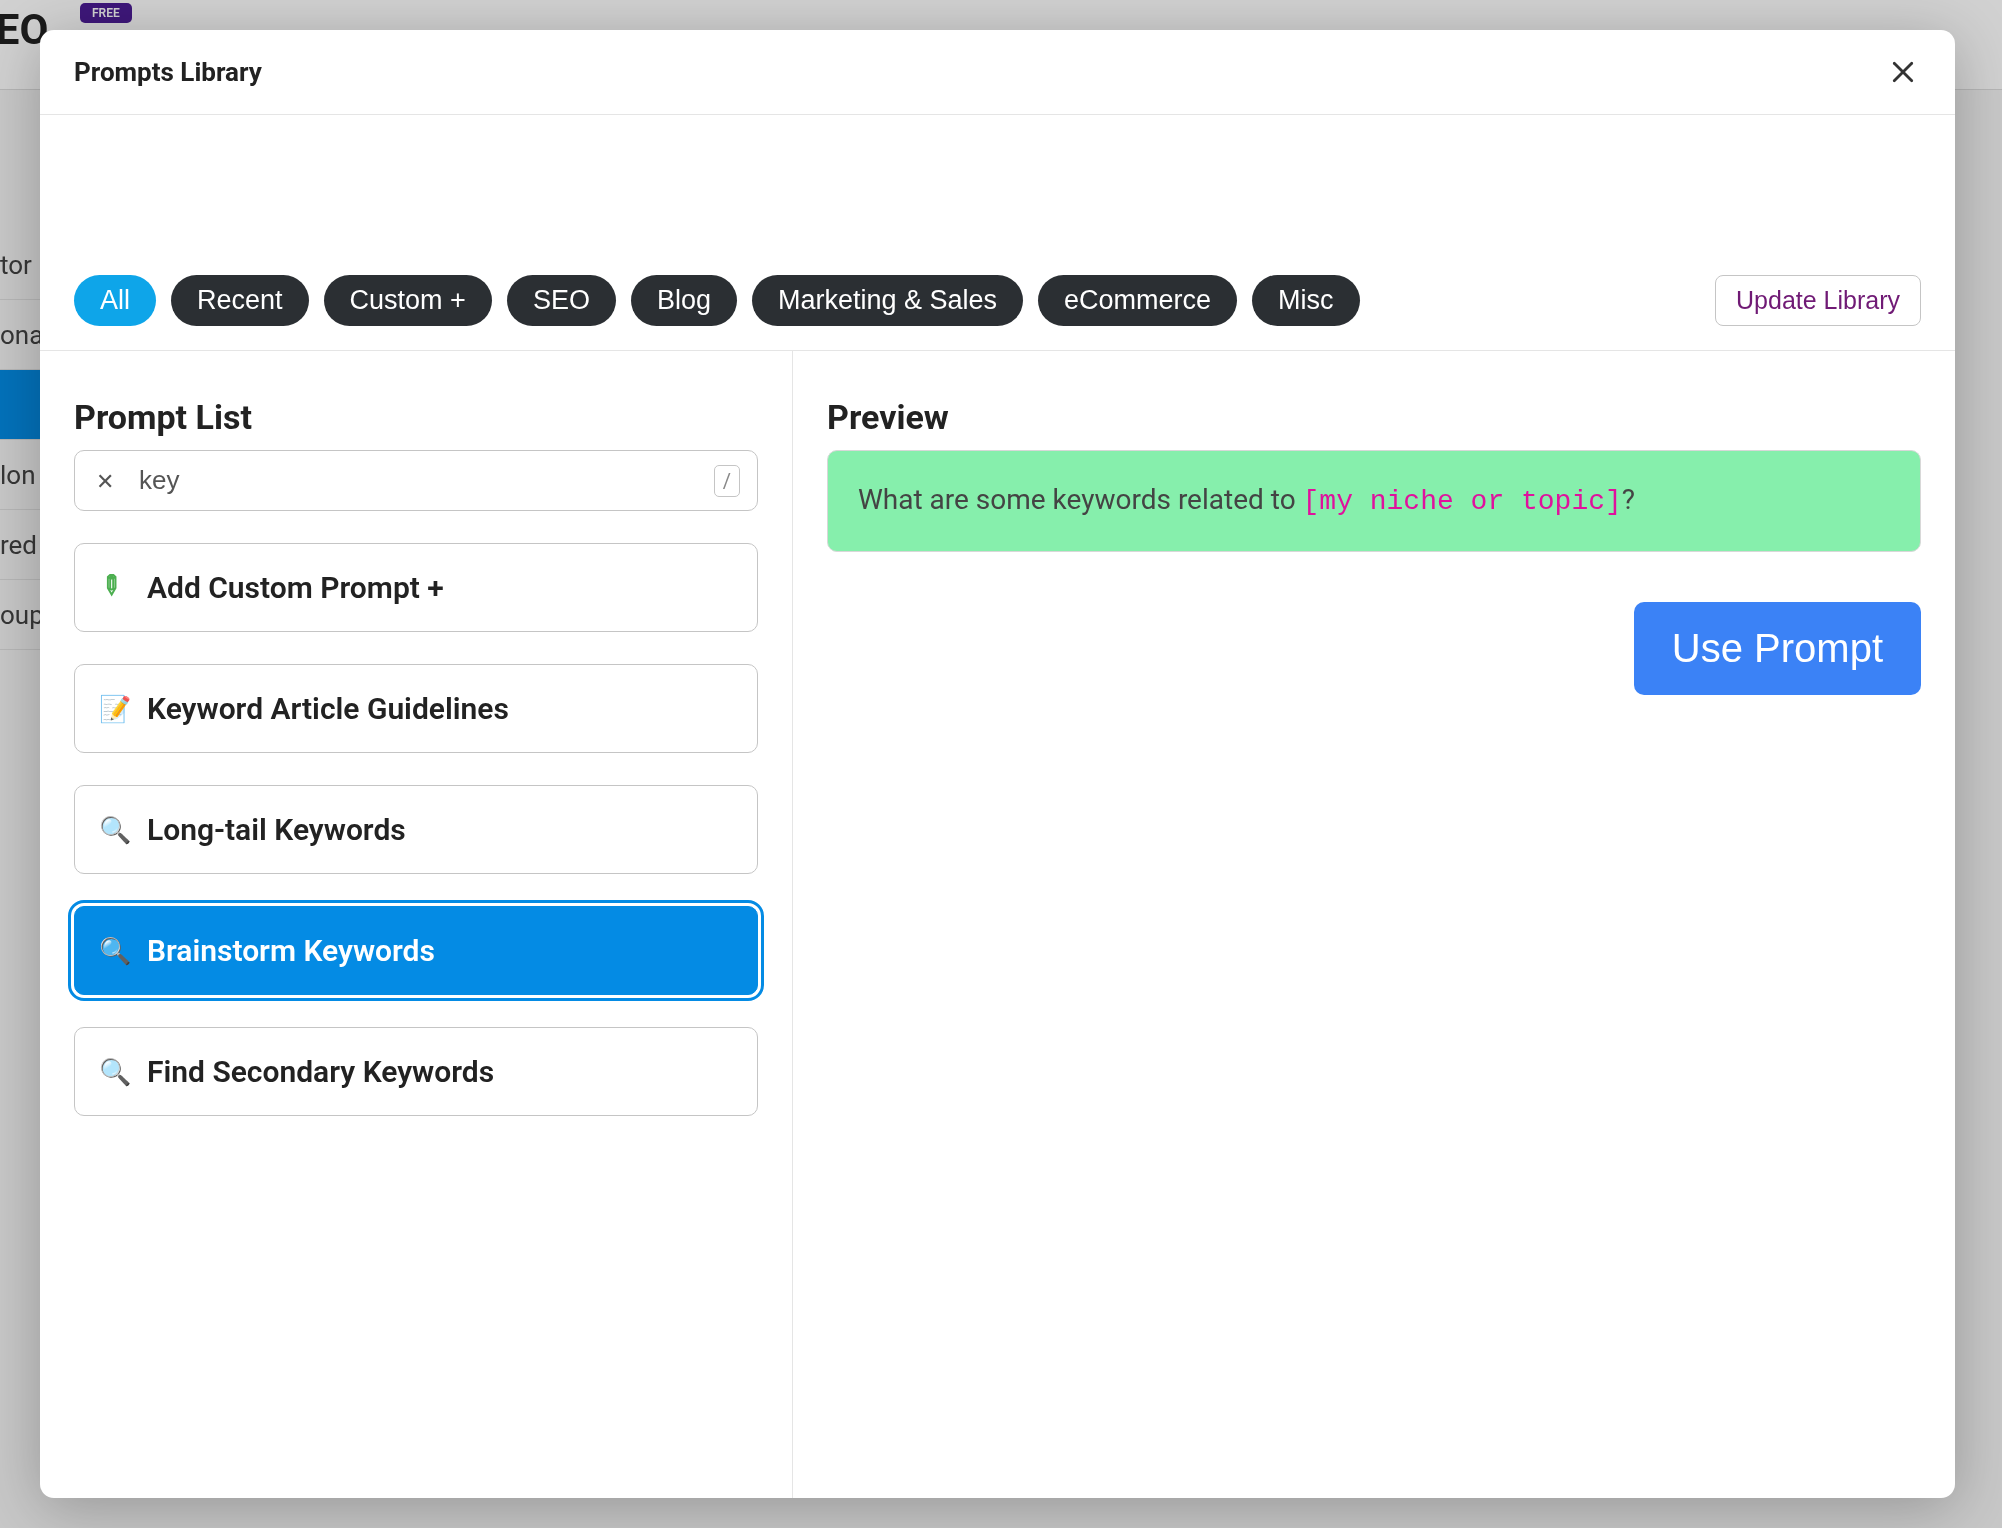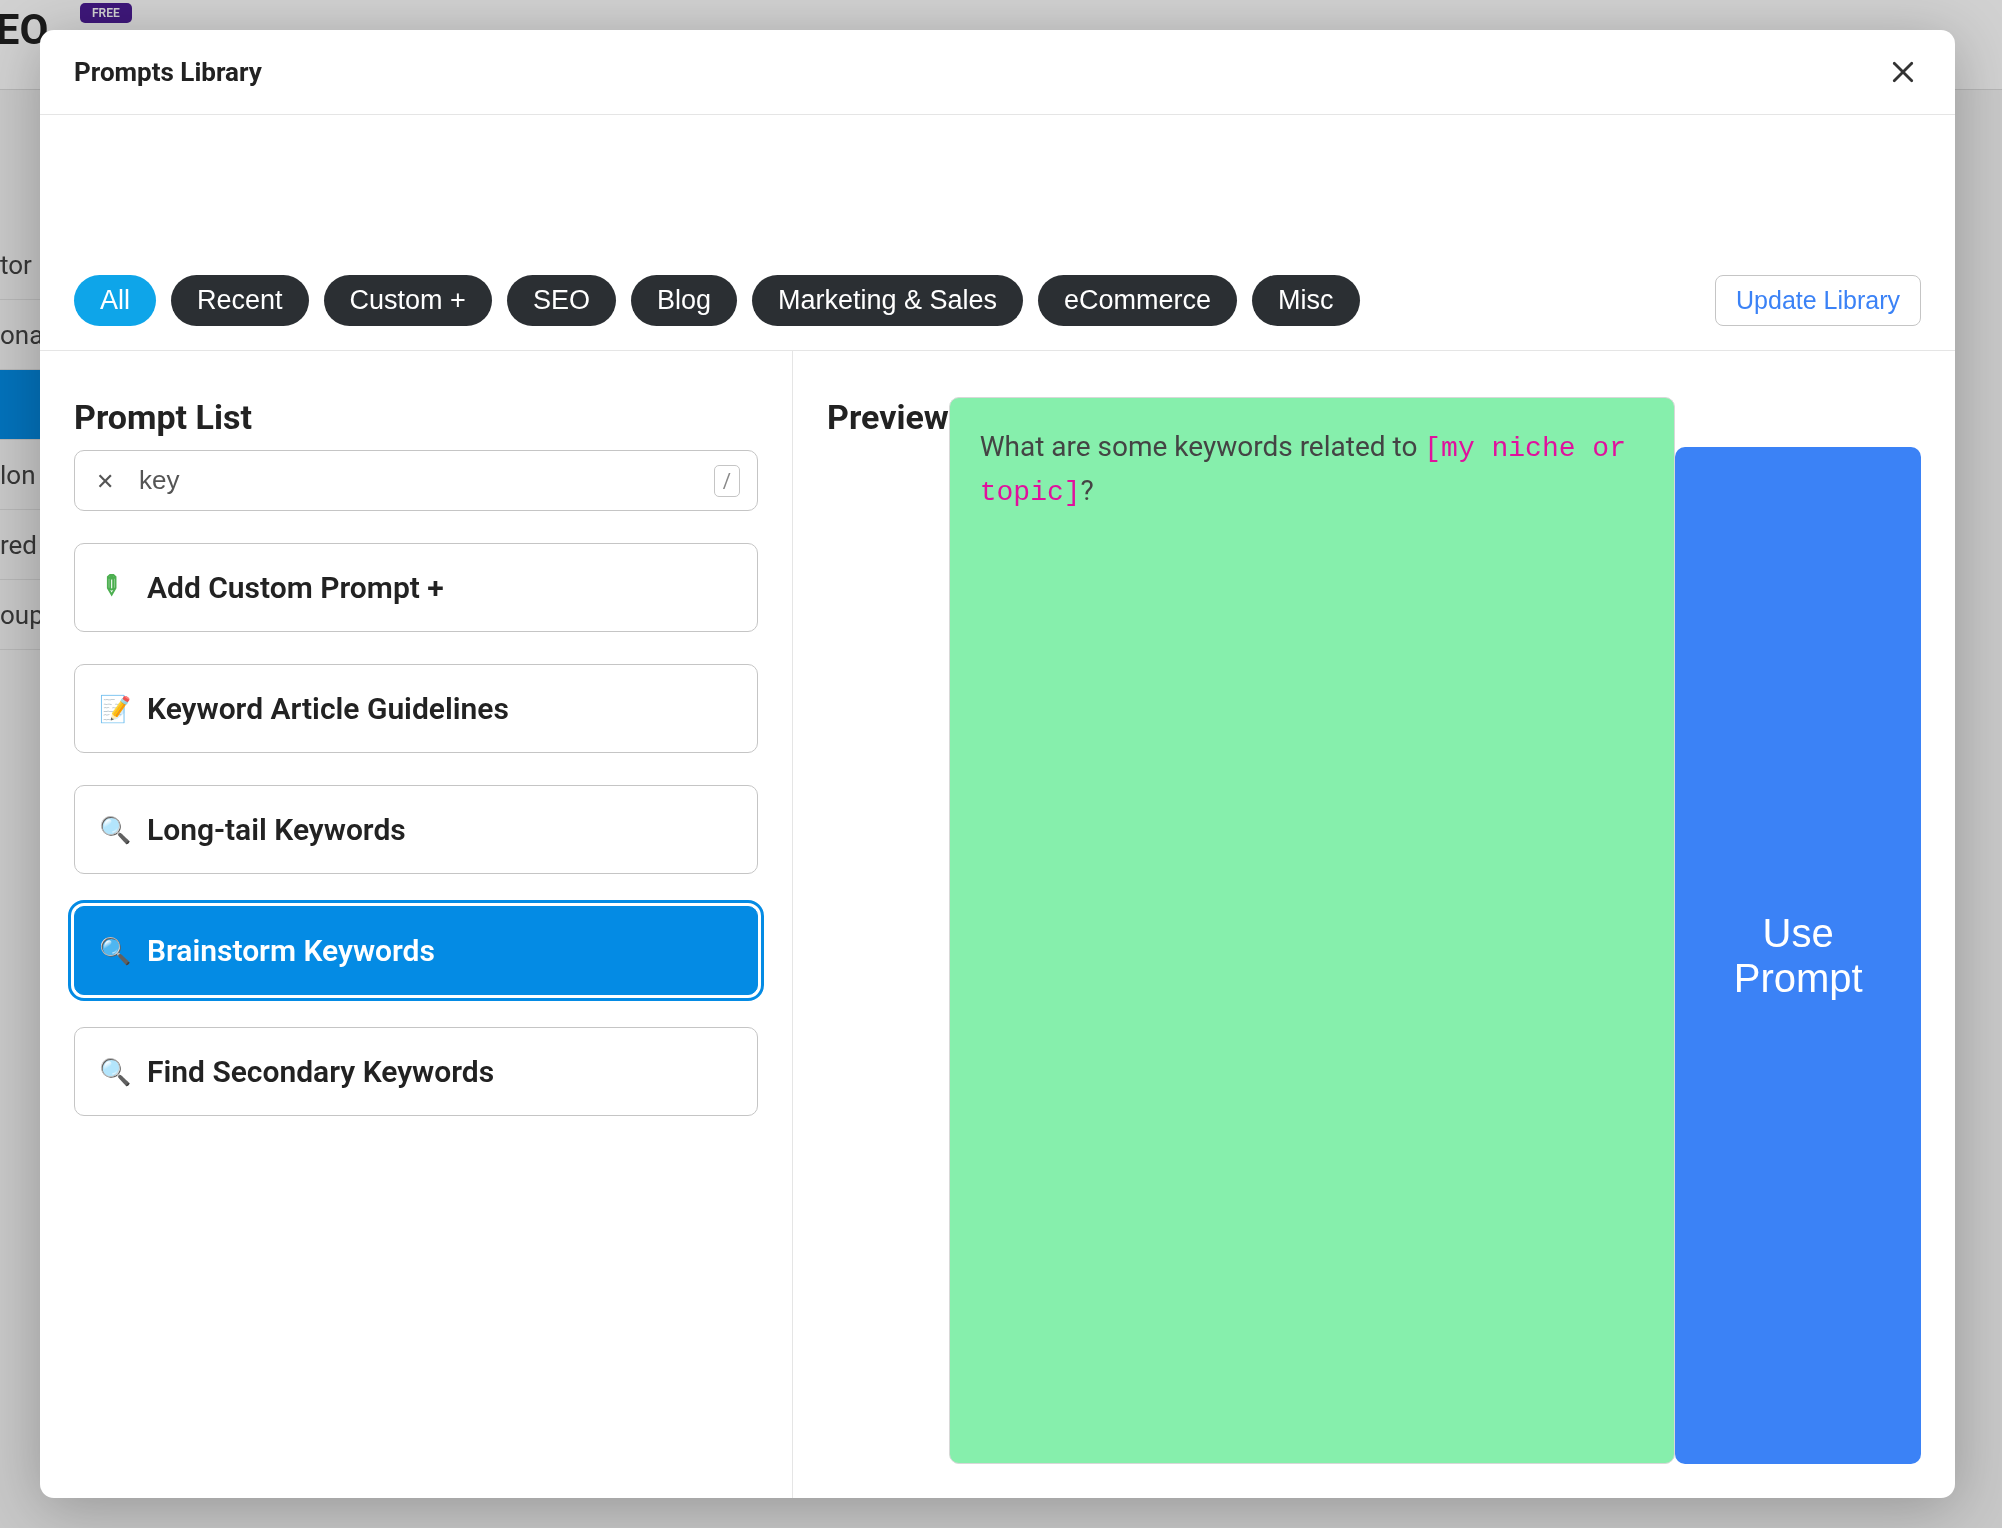--- a/index.html
+++ b/index.html
@@ -145,37 +145,37 @@
     .pill.inactive {
       background: #2b2f33;
       color: #fff;
     }
     .update-library-btn {
       padding: 10px 20px;
       border: 1px solid #c5c5c5;
       border-radius: 8px;
       background: #fff;
       font-size: 25px;
-      color: #3b82f6;
+      color: #701a75;
       cursor: pointer;
     }
     .modal-body {
       flex: 1;
       display: flex;
     }
     .left-panel {
       width: 753px;
       border-right: 1px solid #e5e5e5;
       padding: 46px 34px 34px 34px;
     }
     .right-panel {
       flex: 1;
       padding: 46px 34px 34px 34px;
       display: flex;
-      flex-direction: row;
+      flex-direction: column;
     }
     .panel-title {
       font-size: 34px;
       font-weight: 700;
       color: #222;
       margin-bottom: 13px;
     }
     .search-wrapper {
       position: relative;
       margin-bottom: 32px;

